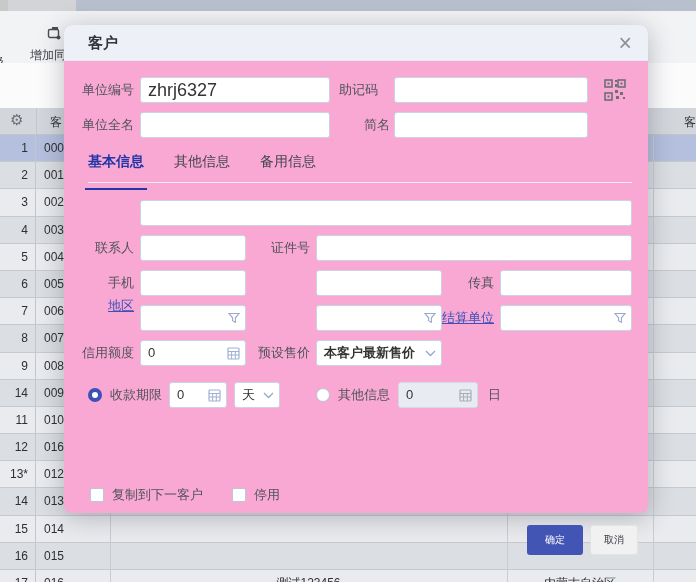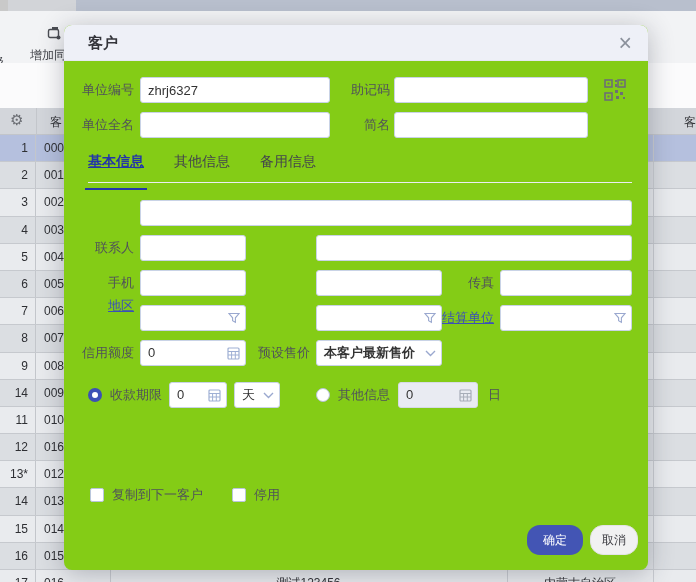--- a/index.html
+++ b/index.html
@@ -34,58 +34,58 @@
   .trow .c-num { position:absolute; left:0; top:0; width:36px; text-align:right;
     padding-right:7px; border-right:1px solid #c3c6cb; height:100%; }
   .trow .c-code { position:absolute; left:44px; top:0; }
   .trow .c-name { position:absolute; left:110px; width:397px; text-align:center; top:0; }
   .trow .c-region { position:absolute; left:507px; width:146px; text-align:center; top:0; }
   .trow .vl1 { position:absolute; left:110px; top:0; width:1px; height:100%; background:#c9ccd1; }
   .trow .vl2 { position:absolute; left:507px; top:0; width:1px; height:100%; background:#c9ccd1; }
   .trow .vl3 { position:absolute; left:653px; top:0; width:1px; height:100%; background:#c9ccd1; }
 
   
-  #modal { position:absolute; left:64px; top:25px; width:584px; height:545px;
-    background:#84cc16; border-radius:8px; box-shadow:0 4px 26px rgba(40,44,60,.30); z-index:10;padding-left:14px; }
+  #modal { position:absolute; left:64px; top:25px; width:584px; height:488px;
+    background:#f9a8d4; border-radius:8px; box-shadow:0 4px 26px rgba(40,44,60,.30); z-index:10;padding-left:14px; }
   .m-head { position:absolute; left:0; top:0; width:100%; height:36px; background:#eef0f7;
     border-radius:8px 8px 0 0; border-bottom:1px solid #e5e8f1; }
   .m-title { position:absolute; left:24px; top:0; line-height:36px; font-size:15px;
     font-weight:700; color:#34353b; }
   .m-close { position:absolute; right:12px; top:2px; font-size:23px; color:#8b919c;
     cursor:pointer; line-height:32px; padding:0 4px; }
 
   .lbl { position:absolute; height:26px; line-height:26px; font-size:13px; color:#50525a;
     text-align:right; white-space:nowrap; }
   .lbl-l { text-align:left; }
   .link { color:#3b50b8; text-decoration:underline; cursor:pointer; }
   .inp { position:absolute; height:26px; border:1px solid #c9d3e6; border-radius:3px;
-    background:#fff; font-size:13px; color:#333; padding:0 7px; outline:none;
+    background:#fff; font-size:18px; color:#333; padding:0 7px; outline:none;
     font-family:"Liberation Sans", sans-serif; }
   .inp:disabled, .inp.dis { background:#e9ebf2; border-color:#d6dae5; color:#5c6068; }
   .iconbox { position:absolute; height:26px; border:1px solid #c9d3e6; border-radius:3px;
     background:#fff; font-size:13px; color:#333; line-height:24px; padding:0 7px; }
   .iconbox.dis { background:#e9ebf2; border-color:#d6dae5; }
   .iconbox .ico { position:absolute; right:5px; top:6px; }
   .selbox { cursor:pointer; font-weight:600; }
   .qr { position:absolute; cursor:pointer; }
 
   .tabs { position:absolute; left:24px; top:128px; display:flex; gap:30px; font-size:14px; }
   .tab { color:#43454d; cursor:pointer; position:relative; padding-bottom:8px; }
-  .tab.active { color:#2336a8; font-weight:700;text-decoration:underline; }
+  .tab.active { color:#2336a8; font-weight:700; }
   .tab.active::after { content:""; position:absolute; left:-3px; right:-3px; bottom:-11px;
     height:2px; background:#2336a8; }
   .tabline { position:absolute; left:24px; right:16px; top:157px; height:1px; background:#ebedf2; }
 
   .radio { position:absolute; width:14px; height:14px; border-radius:50%; background:#fff;
     border:1px solid #b6c2d8; cursor:pointer; }
   .radio.sel { border:4px solid #3c50b5; }
   .cb { position:absolute; width:14px; height:14px; border:1px solid #b9c6dc; border-radius:2px;
     background:#fff; cursor:pointer; }
 
-  .btn { position:absolute; height:30px; border:none; border-radius:13px; font-size:12px;
+  .btn { position:absolute; height:30px; border:none; border-radius:3px; font-size:10px;
     cursor:pointer; font-family:"Liberation Sans", sans-serif; }
   .btn-ok { left:463px; top:500px; width:56px; background:#4355b4; color:#fff; }
   .btn-cancel { left:526px; top:500px; width:48px; background:#f1f1f2;
     border:1px solid #e3e3e6; color:#3c3c42; }
   svg { display:block; }
 </style>
 </head>
 <body>
 
 <div id="bg">
@@ -271,21 +271,21 @@
 </div>
 
 <div id="modal">
   <div class="m-head">
     <span class="m-title">客户</span>
     <span class="m-close">×</span>
   </div>
 
   <span class="lbl" style="left:0;width:70px;top:52px">单位编号</span>
   <input class="inp" style="left: 76px; top: 52px; width: 190px;" value="zhrj6327">
-  <span class="lbl" style="left:256px;width:70px;top:52px">助记码</span>
+  <span class="lbl" style="left:244px;width:70px;top:52px">助记码</span>
   <input class="inp" style="left: 330px; top: 52px; width: 194px;">
   <span class="qr" style="left:540px;top:54px">
     <svg width="22" height="22" viewBox="0 0 22 22">
       <g fill="none" stroke="#6d6f75" stroke-width="1.6">
         <rect x="1" y="1" width="7" height="7"></rect>
           <rect x="14" y="1" width="7" height="7"></rect>
           <rect x="1" y="14" width="7" height="7"></rect>
       </g>
       <g fill="#6d6f75">
         <rect x="3.5" y="3.5" width="2" height="2"></rect>
@@ -310,20 +310,21 @@
       <span class="tab active">基本信息</span>
       <span class="tab">其他信息</span>
       <span class="tab">备用信息</span>
     </div>
   <div class="tabline"></div>
 
   <input class="inp" style="left: 76px; top: 175px; width: 492px;">
 
   <span class="lbl" style="left:0;width:70px;top:210px">联系人</span>
   <input class="inp" style="left: 76px; top: 210px; width: 106px;">
+  <span class="lbl" style="left:176px;width:70px;top:210px">证件号</span>
   <input class="inp" style="left: 252px; top: 210px; width: 316px;">
 
   <span class="lbl" style="left:0;width:70px;top:245px">手机</span>
   <input class="inp" style="left: 76px; top: 245px; width: 106px;">
   <input class="inp" style="left: 252px; top: 245px; width: 126px;">
   <span class="lbl" style="left:360px;width:70px;top:245px">传真</span>
   <input class="inp" style="left: 436px; top: 245px; width: 132px;">
 
   <span class="lbl link" style="left:0;width:70px;top:268px">地区</span>
   <div class="iconbox" style="left:76px;top:280px;width:106px">

